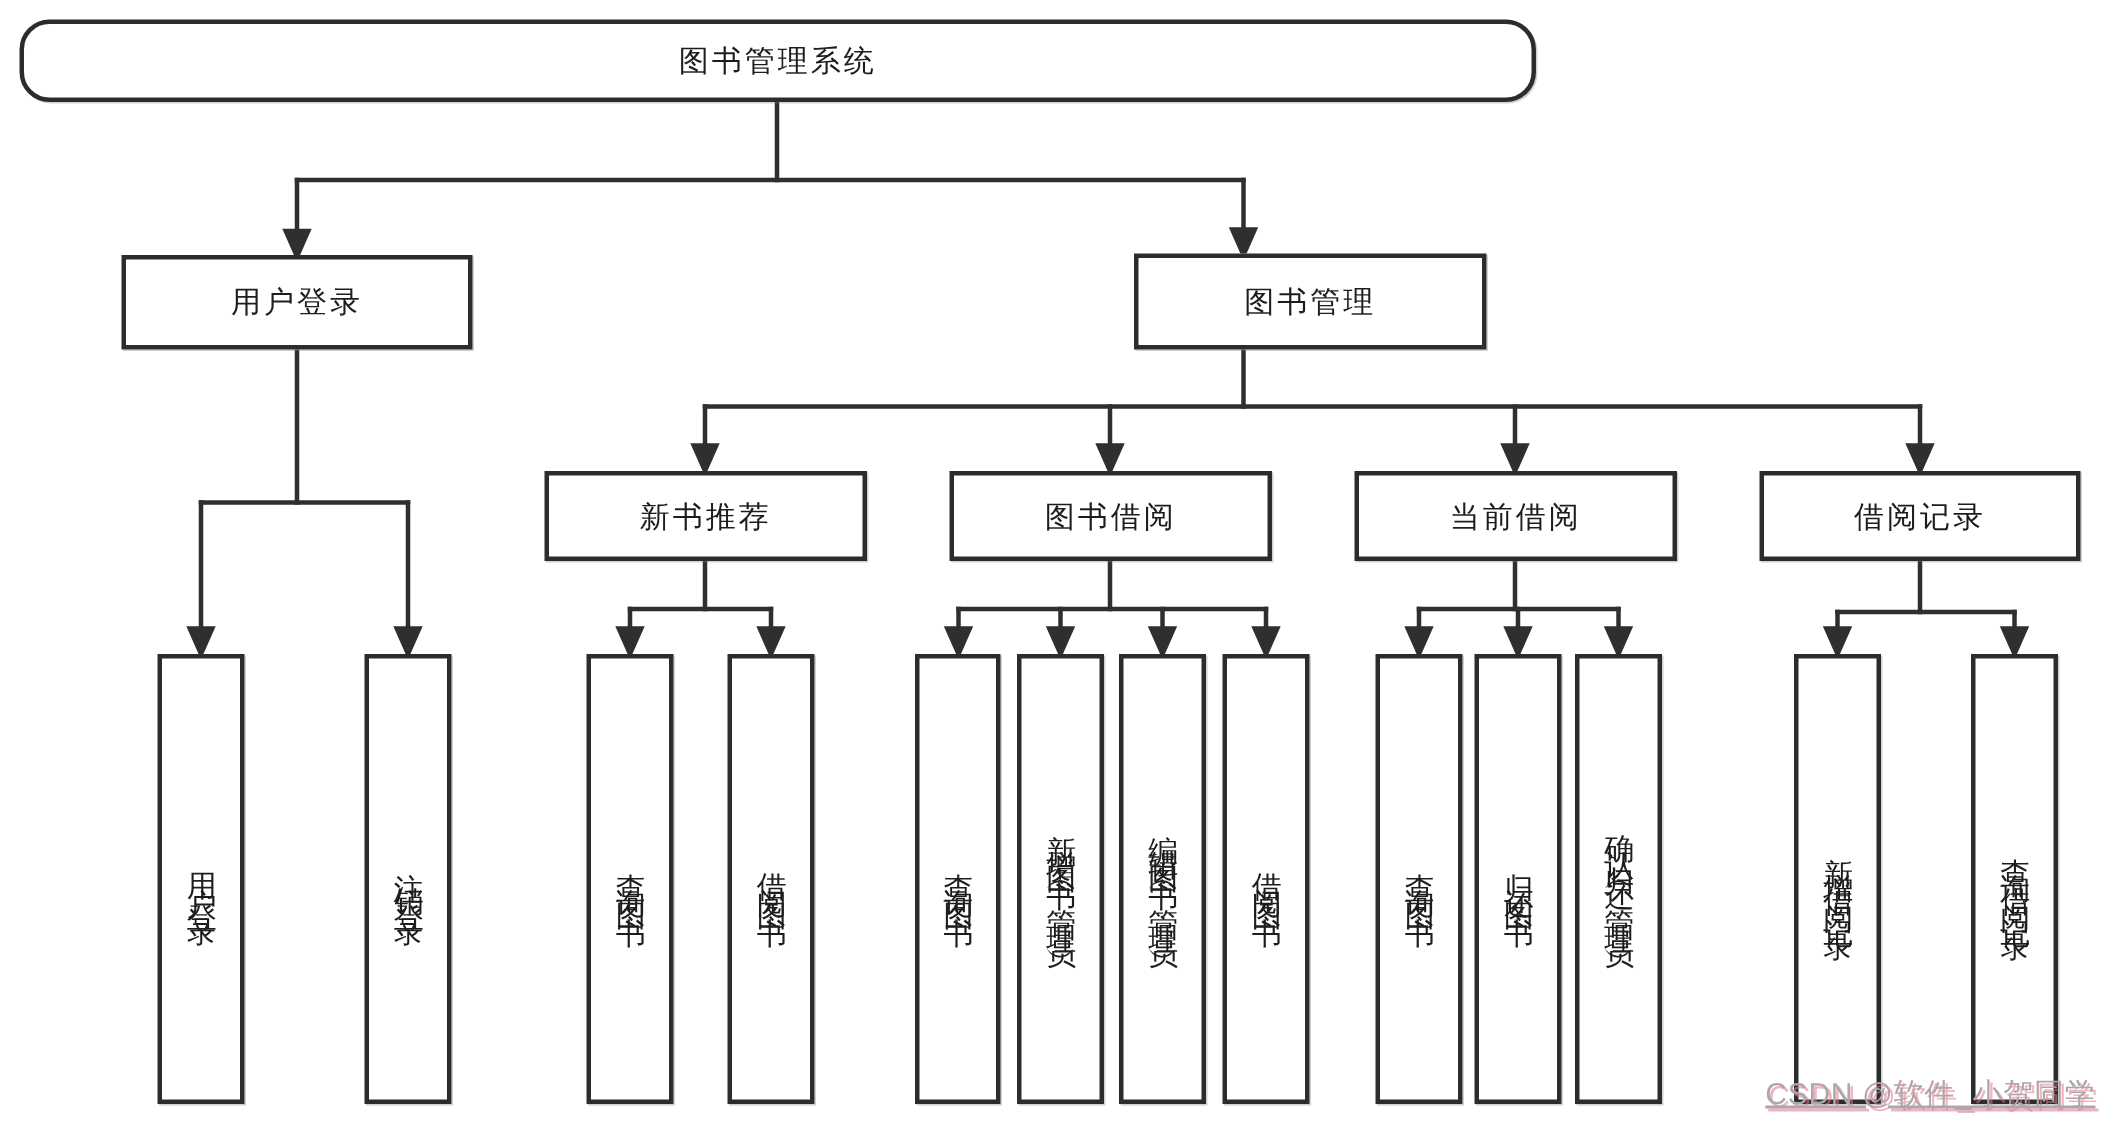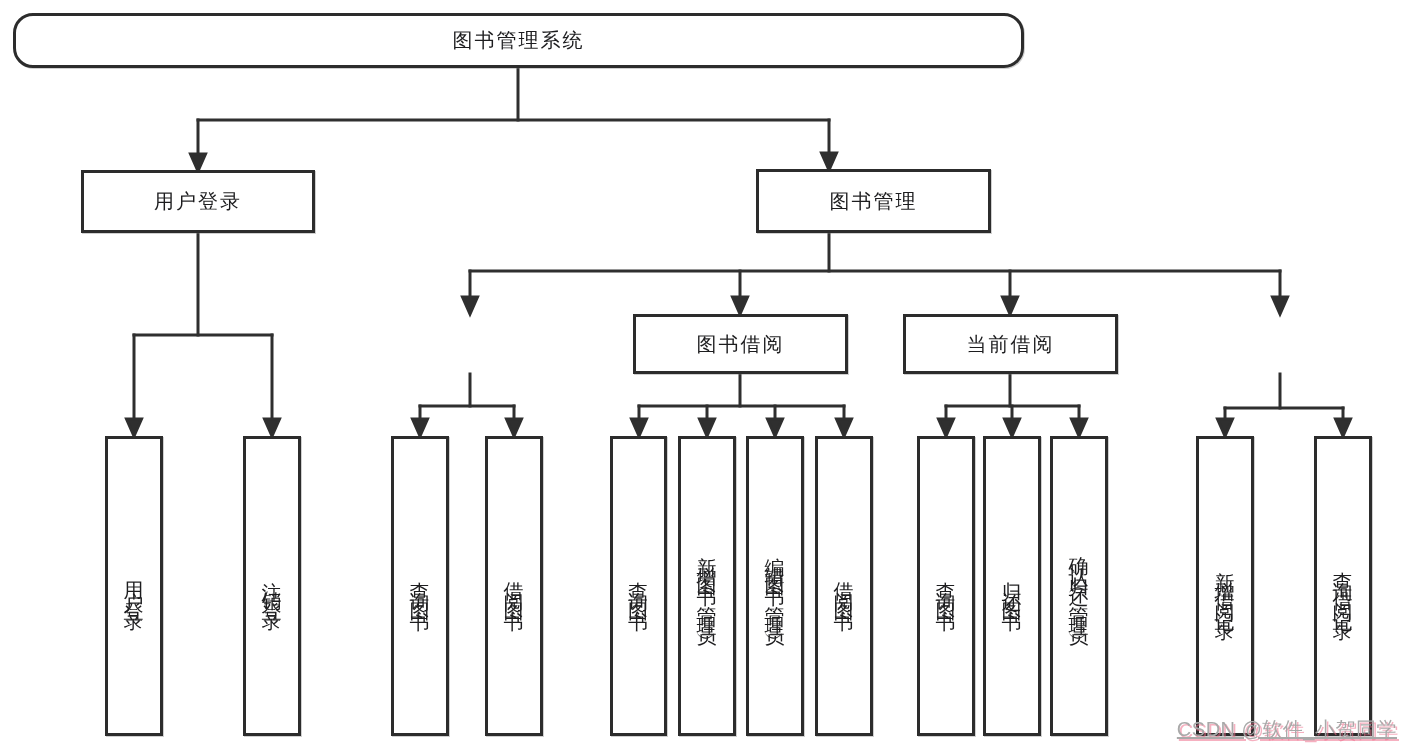--- a/index.html
+++ b/index.html
@@ -136,26 +136,32 @@
     <span>图书管理系统</span>
   </div>
 
   <div class="box" style="left:81px; top:170px; width:234px; height:63px;">
     <span>用户登录</span>
   </div>
   <div class="box" style="left:712px; top:169px; width:235px; height:64px;margin-left:44px;">
     <span>图书管理</span>
   </div>
 
+  <div class="box" style="left:363px; top:314px; width:215px; height:60px;">
+    <span>新书推荐</span>
+  </div>
   <div class="box" style="left:633px; top:314px; width:215px; height:60px;">
     <span>图书借阅</span>
   </div>
   <div class="box" style="left:903px; top:314px; width:215px; height:60px;">
     <span>当前借阅</span>
   </div>
+  <div class="box" style="left:1173px; top:314px; width:214px; height:60px;">
+    <span>借阅记录</span>
+  </div>
 
   <div class="box leaf" style="left:105px; top:436px; width:58px; height:300px;">
     <span>用户登录</span>
   </div>
   <div class="box leaf" style="left:243px; top:436px; width:58px; height:300px;">
     <span>注销登录</span>
   </div>
   <div class="box leaf" style="left:391px; top:436px; width:58px; height:300px;">
     <span>查询图书</span>
   </div>

